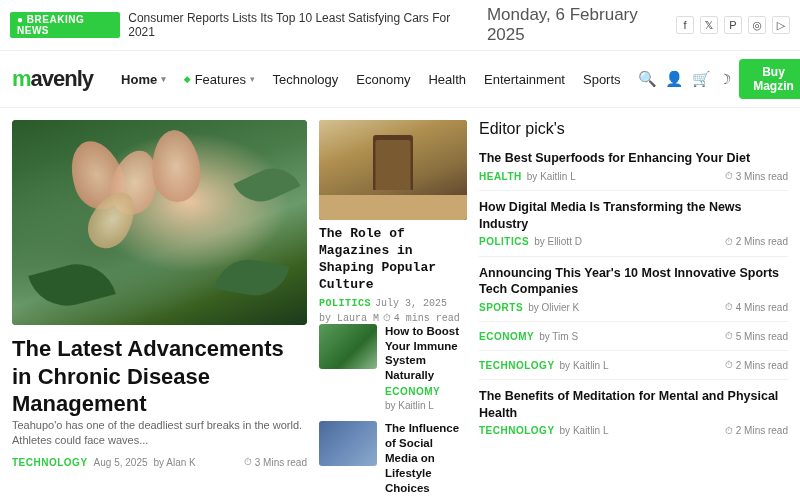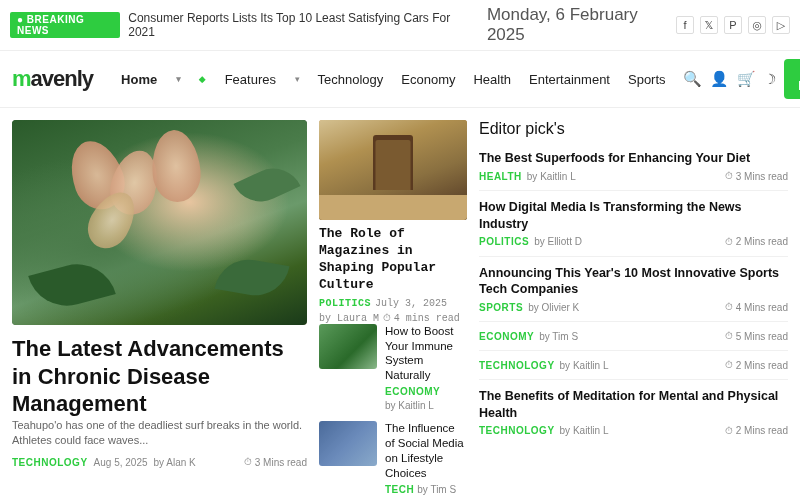--- a/index.html
+++ b/index.html
@@ -46,21 +46,21 @@
       letter-spacing: -1px;
     }
     nav { display: flex; align-items: center; gap: 2px; flex: 1; }
     .nav-item {
       padding: 5px 8px;
       font-size: 13px;
       color: #222;
       cursor: pointer;
       display: flex;
       align-items: center;
-      gap: 19px;
+      gap: 4px;
       white-space: nowrap;
     }
     .nav-item.active { font-weight: bold; }
     .nav-chevron { font-size: 9px; color: #888; }
     .nav-diamond { color: #2ecc40; font-size: 9px; }
     .header-actions { display: flex; align-items: center; gap: 8px; margin-left: auto; }
     .header-icon { font-size: 15px; color: #444; cursor: pointer; }
     .buy-btn {
       background: #2ecc40;
       color: #fff;
@@ -171,21 +171,21 @@
     .small-img {
       width: 58px;
       height: 45px;
       border-radius: 3px;
       flex-shrink: 0;
     }
     .small-img-green { background: linear-gradient(135deg, #5a9a5a 0%, #2a6a2a 60%, #8ab88a 100%); }
     .small-img-social { background: linear-gradient(135deg, #4a6a9a 0%, #6a8aba 50%, #8aaaca 100%); }
     .small-img-phone { background: linear-gradient(135deg, #2a2a3a 0%, #4a4a6a 50%, #6a6a8a 100%); }
     .small-content {}
-    .small-title { font-size: 11.5px; font-weight: normal; line-height: 1.3; color: #111; }
+    .small-title { font-size: 11.5px; font-weight: bold; line-height: 1.3; color: #111; }
     .small-meta { display: flex; align-items: center; gap: 3px; margin-top: 3px; flex-wrap: wrap; }
 
     
     .editor-picks {
       flex: 1;
       min-width: 0;
     }
     .section-title {
       font-size: 16px;
       font-weight: normal;

